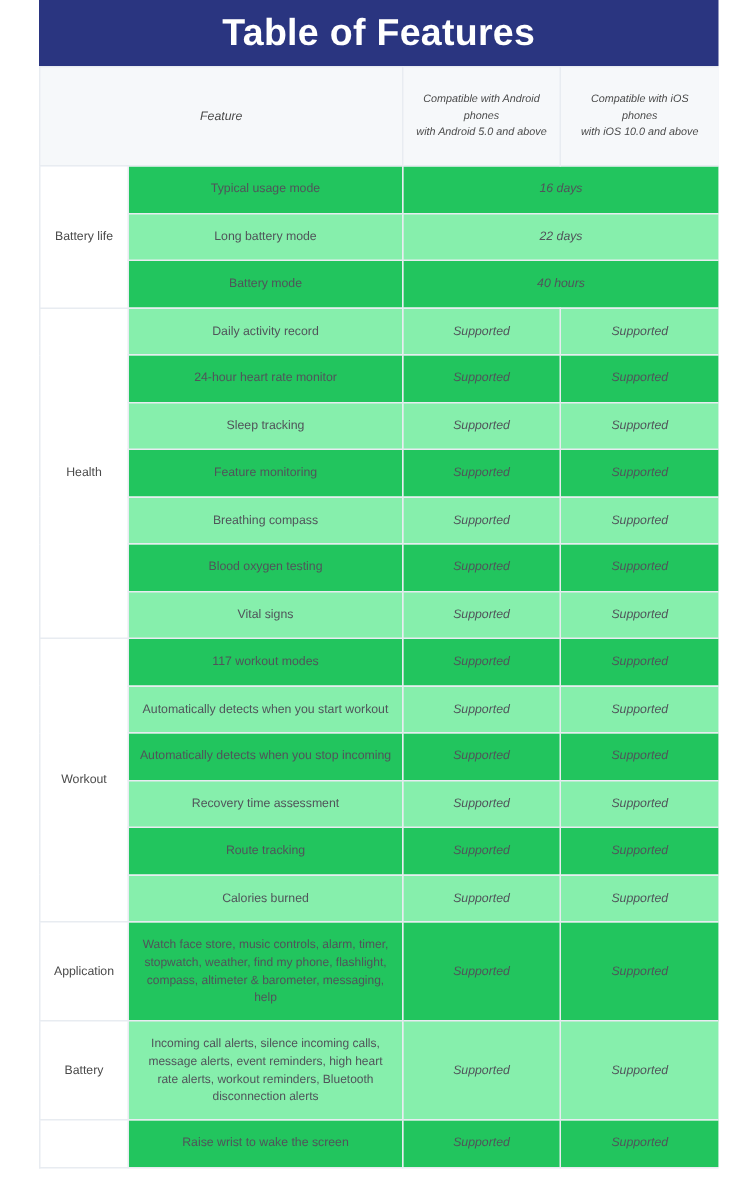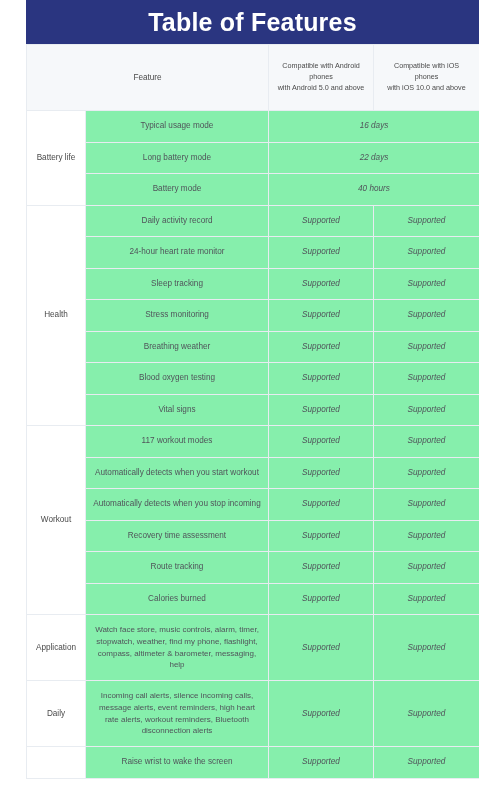--- a/index.html
+++ b/index.html
@@ -72,29 +72,30 @@
     line-height: 1.45;
     font-weight: 400;
   }
 
   
   tr.head-row td {
     background: #f6f8fa;
     height: 66px;
     color: #4a4a4a;
     font-size: 8.2px;
+    font-style: italic;
   }
   tr.head-row td.head-compat {
     font-size: 7.2px;
     line-height: 1.5;
     padding: 4px 3px;
   }
 
   
-  tr.row-alt td { background: #86efac; }
+  tr.row-alt td { background: #22c55e; }
   tr.row-base td { background: #86efac; }
 
   
   td.cat-cell {
     background: #ffffff !important;
     font-size: 8.2px;
     color: #4a4a4a;
   }
 
   td.feat-cell { color: #50545a; }
@@ -155,26 +156,26 @@
             <td class="feat-cell">24-hour heart rate monitor</td>
             <td class="val-cell">Supported</td>
             <td class="val-cell">Supported</td>
           </tr>
           <tr class="data-row row-base">
             <td class="feat-cell">Sleep tracking</td>
             <td class="val-cell">Supported</td>
             <td class="val-cell">Supported</td>
           </tr>
           <tr class="data-row row-alt">
-            <td class="feat-cell">Stress monitoring</td>
-            <td class="val-cell">Supported</td>
-            <td class="val-cell">Supported</td>
-          </tr>
-          <tr class="data-row row-base">
-            <td class="feat-cell">Breathing weather</td>
+            <td class="feat-cell">Feature monitoring</td>
+            <td class="val-cell">Supported</td>
+            <td class="val-cell">Supported</td>
+          </tr>
+          <tr class="data-row row-base">
+            <td class="feat-cell">Breathing compass</td>
             <td class="val-cell">Supported</td>
             <td class="val-cell">Supported</td>
           </tr>
           <tr class="data-row row-alt">
             <td class="feat-cell">Blood oxygen testing</td>
             <td class="val-cell">Supported</td>
             <td class="val-cell">Supported</td>
           </tr>
           <tr class="data-row row-base">
             <td class="feat-cell">Vital signs</td>
@@ -212,21 +213,21 @@
             <td class="val-cell">Supported</td>
             <td class="val-cell">Supported</td>
           </tr>
           <tr class="data-row row-alt tall-row">
             <td class="cat-cell" rowspan="1">Application</td>
             <td class="feat-cell feat-multiline">Watch face store, music controls, alarm, timer, stopwatch, weather, find my phone, flashlight, compass, altimeter &amp; barometer, messaging, help</td>
             <td class="val-cell">Supported</td>
             <td class="val-cell">Supported</td>
           </tr>
           <tr class="data-row row-base tall-row">
-            <td class="cat-cell" rowspan="1">Daily</td>
+            <td class="cat-cell" rowspan="1">Battery</td>
             <td class="feat-cell feat-multiline">Incoming call alerts, silence incoming calls, message alerts, event reminders, high heart rate alerts, workout reminders, Bluetooth disconnection alerts</td>
             <td class="val-cell">Supported</td>
             <td class="val-cell">Supported</td>
           </tr>
           <tr class="data-row row-alt">
             <td class="cat-cell" rowspan="1"></td>
             <td class="feat-cell">Raise wrist to wake the screen</td>
             <td class="val-cell">Supported</td>
             <td class="val-cell">Supported</td>
           </tr>

